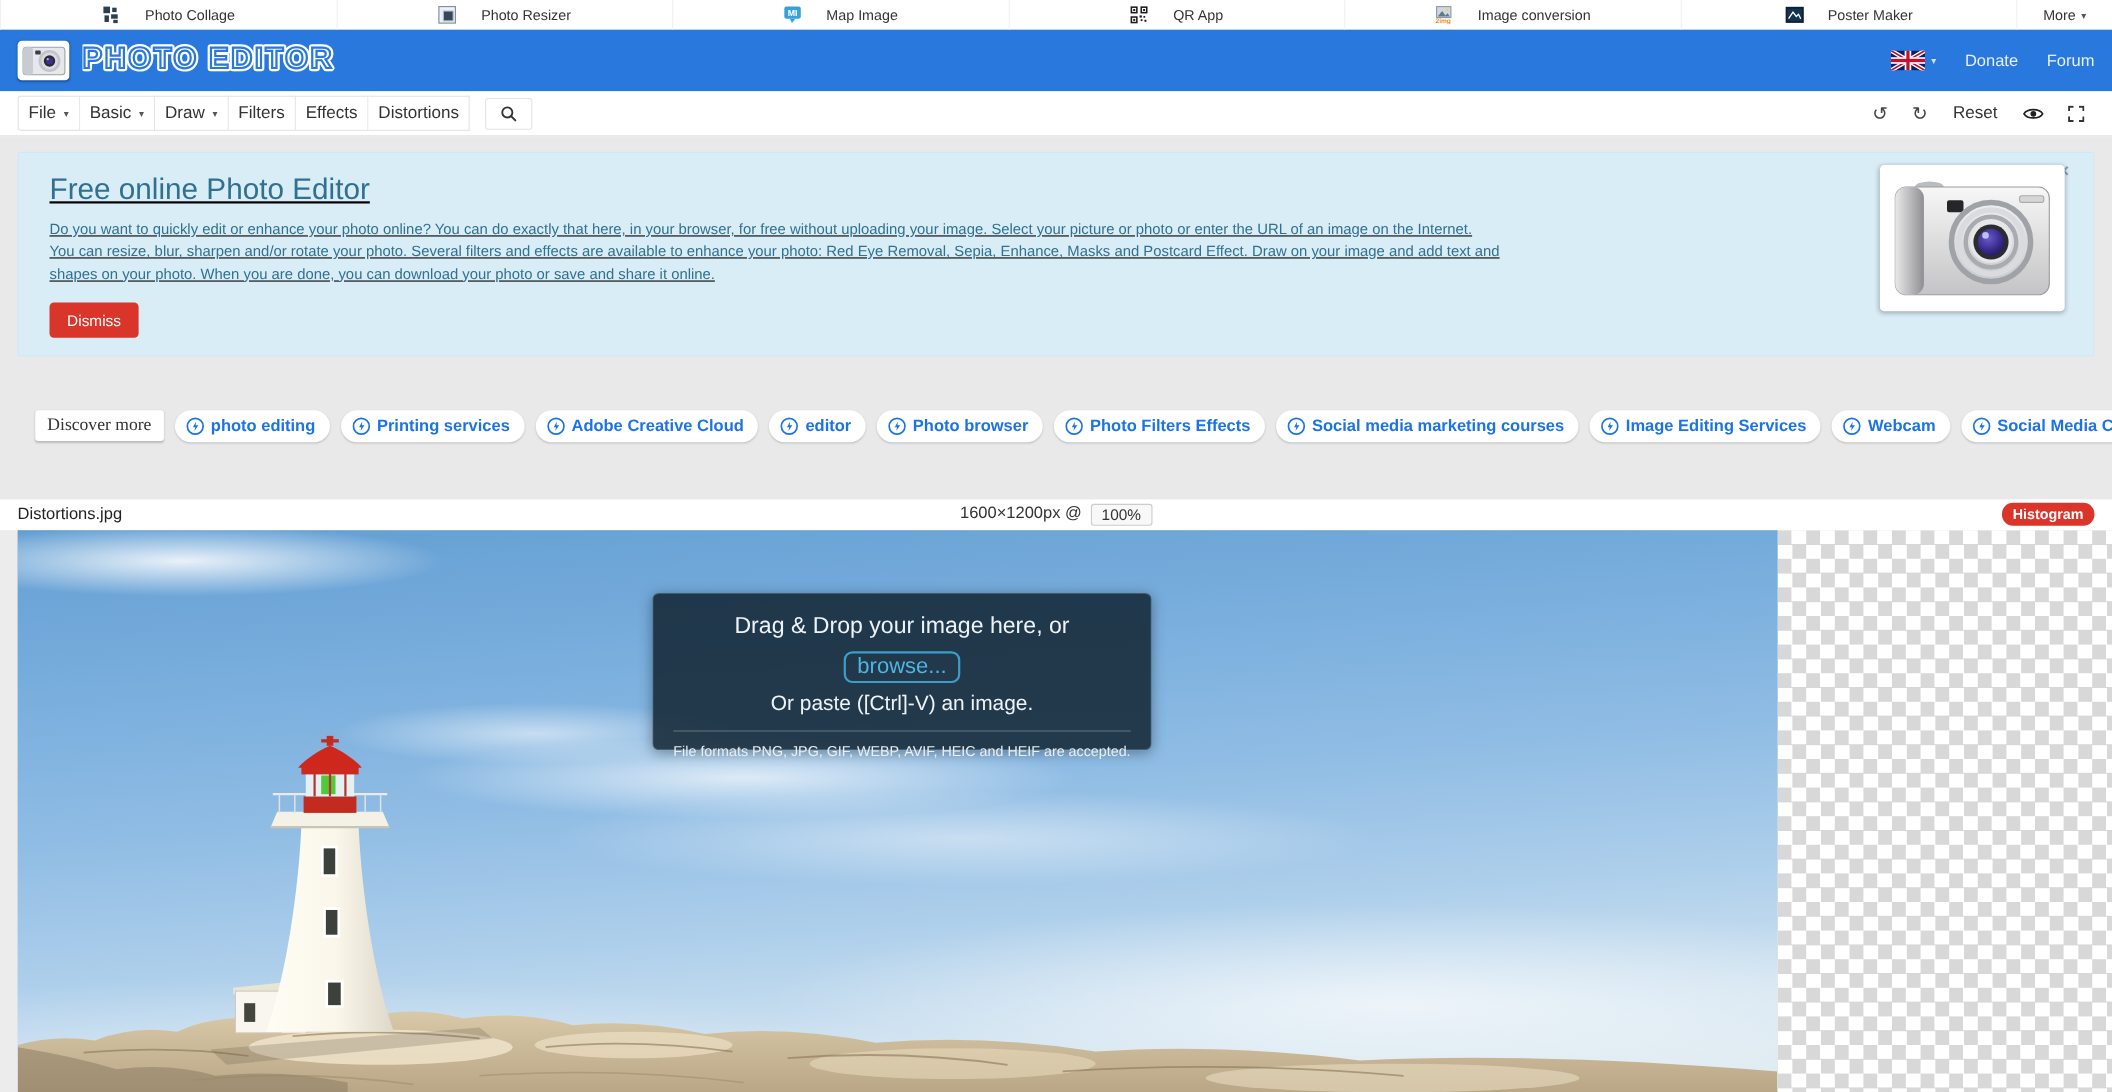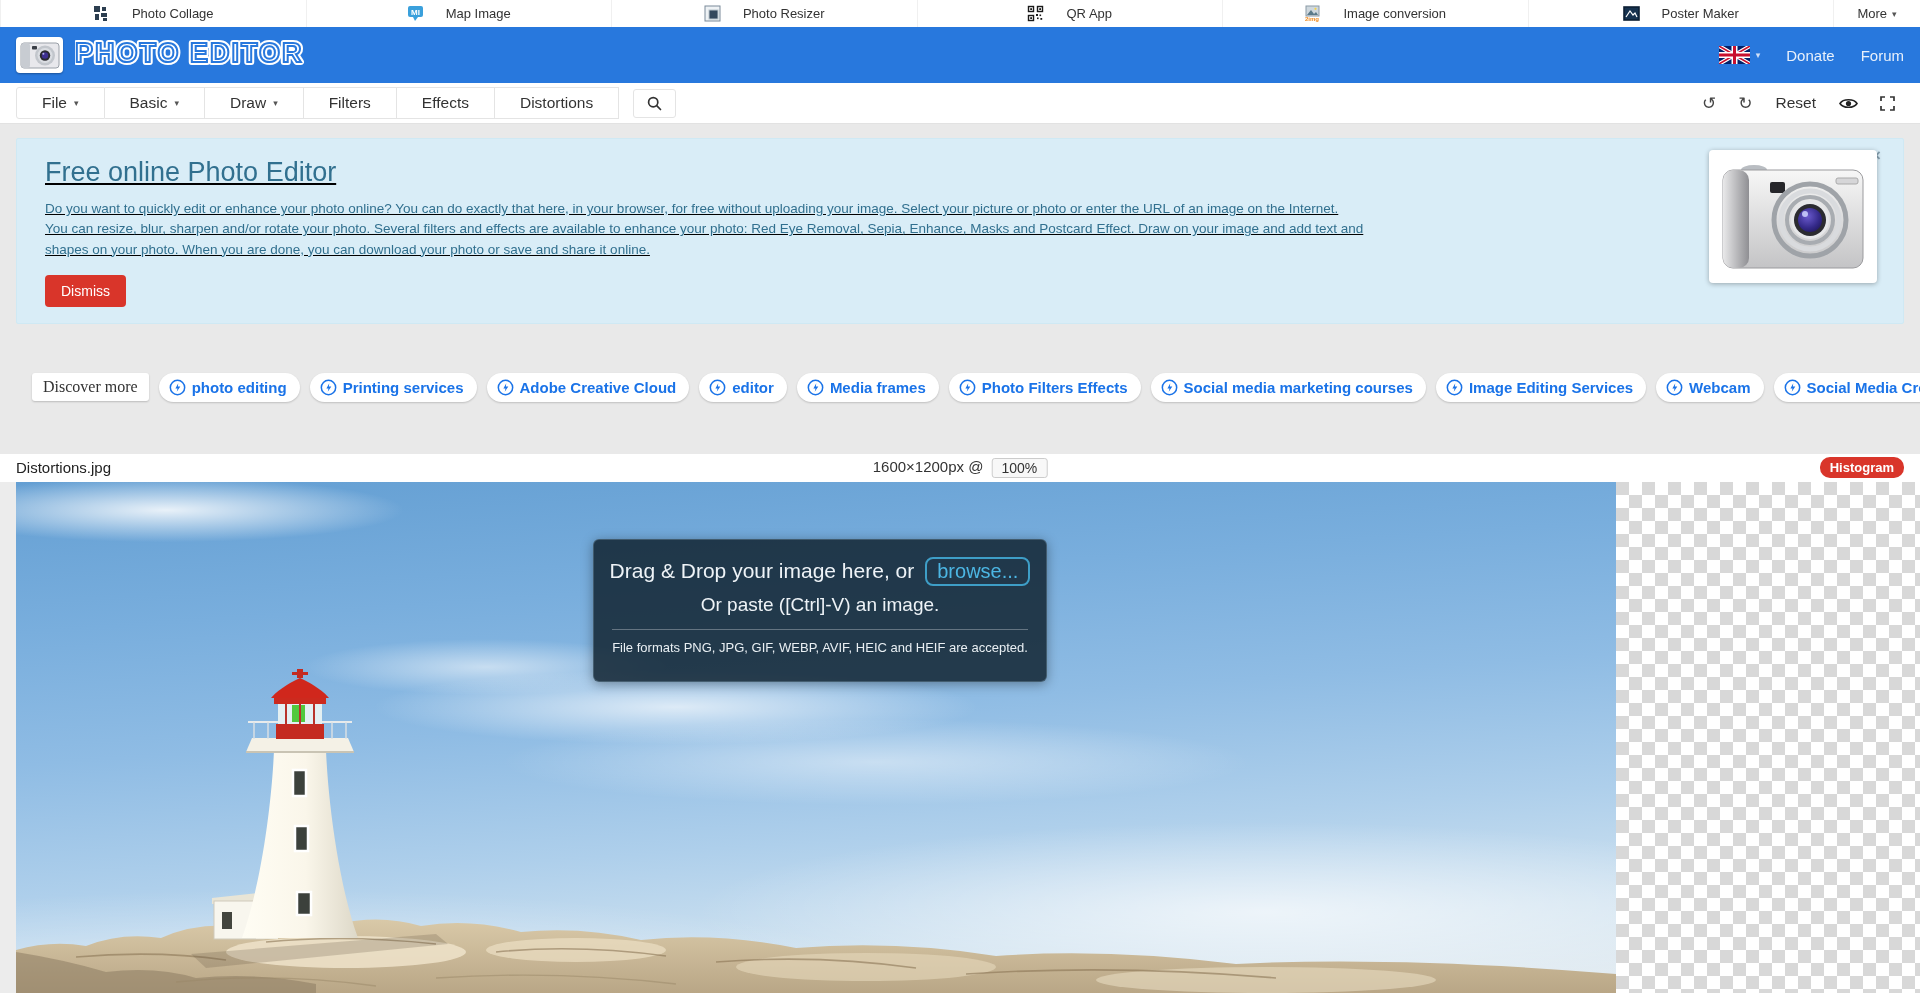--- a/index.html
+++ b/index.html
@@ -24,21 +24,21 @@
   .logo-title { margin-left:12px; }
   .header-right { margin-left:auto; display:flex; align-items:center; gap:26px; }
   .flag-wrap { display:flex; align-items:center; gap:6px; cursor:pointer; }
   .flag-caret { color:#cfe0f7; font-size:9px; }
   .hlink { color:#e8f0fb; font-size:15px; text-decoration:none; cursor:pointer; }
 
   
   .menubar { height:41px; background:#fff; display:flex; align-items:center; padding:0 16px;
              border-bottom:1px solid #e2e2e2; }
   .menu-group { display:flex; }
-  .menu-btn { padding:6px 25px; font-size:15.5px; color:#333; border:1px solid #e4e4e4;
+  .menu-btn { padding:6px 9px; font-size:15.5px; color:#333; border:1px solid #e4e4e4;
               border-left:none; background:#fff; display:flex; gap:7px; align-items:center; cursor:pointer; }
   .menu-btn:first-child { border-left:1px solid #e4e4e4; border-radius:3px 0 0 3px; }
   .menu-search { margin-left:14px; border:1px solid #e4e4e4; border-radius:3px; background:#fff;
                  padding:6px 13px; cursor:pointer; display:flex; align-items:center; }
   .menu-right { margin-left:auto; display:flex; align-items:center; gap:4px; }
   .tool-btn { padding:4px 9px; font-size:17px; color:#444; background:transparent; border:none;
               cursor:pointer; display:flex; align-items:center; }
   .reset-btn { font-size:15.5px; color:#333; padding:5px 10px; background:transparent; border:none; cursor:pointer; }
 
   
@@ -89,21 +89,21 @@
   }
   .photo-svg { position:absolute; inset:0; }
   .checker { flex:1; background:repeating-conic-gradient(#ffffff 0% 25%, #d8d8d8 0% 50%);
              background-size:26px 26px; }
 
   
   .dropzone { position:absolute; left:577px; top:57px; width:454px; height:143px;
               background:rgba(16,33,47,.84); border:1px solid rgba(130,160,180,.35);
               border-radius:6px; color:#eef3f7; text-align:center; padding-top:17px;
               box-shadow:0 2px 12px rgba(0,0,0,.35); }
-  .dz-line1 { font-size:21px; display:flex; justify-content:center; align-items:center; gap:11px; }
+  .dz-line1 { font-size:21px; display:flex; justify-content:center; align-items:center; gap:11px;flex-direction:column; }
   .browse { border:2px solid #3e9ec7; border-radius:8px; color:#4cb6e3; padding:1px 10px;
             font-size:20px; background:transparent; cursor:pointer; }
   .dz-line2 { font-size:19px; margin-top:8px; }
   .dz-hr { border:none; border-top:1px solid rgba(255,255,255,.30); margin:13px 18px 10px; }
   .dz-formats { font-size:13px; color:#e9eff3; }
 </style>
 </head>
 <body>
 
 <div class="page">
@@ -114,32 +114,32 @@
           <rect x="1" y="1" width="6" height="6" fill="#2c3e50"></rect>
           <rect x="9" y="2" width="4" height="4" fill="#2c3e50"></rect>
           <rect x="2" y="9" width="4" height="6" fill="#2c3e50"></rect>
           <rect x="8" y="8" width="6" height="4" fill="#2c3e50"></rect>
           <rect x="10" y="13" width="4" height="3" fill="#2c3e50"></rect>
         </svg>
       <span>Photo Collage</span>
     </div>
     <div class="topbar-item">
       <svg class="ti" viewBox="0 0 17 17">
+          <rect x="1" y="1" width="15" height="15" fill="#eef2f5" stroke="#7a8a99"></rect>
+          <rect x="5" y="5" width="9" height="9" fill="#34495e" stroke="#b8c4cc"></rect>
+        </svg>
+      <span>Photo Resizer</span>
+    </div>
+    <div class="topbar-item">
+      <svg class="ti" viewBox="0 0 17 17">
           <rect x="1" y="1" width="15" height="11" rx="2" fill="#3aa0dc"></rect>
           <polygon points="6,12 11,12 8,16" fill="#3aa0dc"></polygon>
           <text x="8.5" y="9.5" font-size="8" font-weight="bold" fill="#fff" text-anchor="middle" font-family="Liberation Sans, sans-serif">MI</text>
         </svg>
       <span>Map Image</span>
-    </div>
-    <div class="topbar-item">
-      <svg class="ti" viewBox="0 0 17 17">
-          <rect x="1" y="1" width="15" height="15" fill="#eef2f5" stroke="#7a8a99"></rect>
-          <rect x="5" y="5" width="9" height="9" fill="#34495e" stroke="#b8c4cc"></rect>
-        </svg>
-      <span>Photo Resizer</span>
     </div>
     <div class="topbar-item">
       <svg class="ti" viewBox="0 0 17 17">
           <g fill="none" stroke="#1a1a1a" stroke-width="1.4">
             <rect x="1.5" y="1.5" width="5" height="5"></rect>
             <rect x="10.5" y="1.5" width="5" height="5"></rect>
             <rect x="1.5" y="10.5" width="5" height="5"></rect>
           </g>
           <g fill="#1a1a1a">
             <rect x="3.2" y="3.2" width="1.8" height="1.8"></rect>
@@ -338,21 +338,21 @@
             <circle cx="9" cy="9" r="7.6" fill="none" stroke="#1a73e8" stroke-width="1.6"></circle>
             <path d="M9.8,4.5 L6.8,10 H9 L8.2,13.5 L12,8 H9.4 Z" fill="#1a73e8"></path>
           </svg>
           <span>editor</span>
         </span>
       <span class="chip">
           <svg viewBox="0 0 18 18" width="17" height="17">
             <circle cx="9" cy="9" r="7.6" fill="none" stroke="#1a73e8" stroke-width="1.6"></circle>
             <path d="M9.8,4.5 L6.8,10 H9 L8.2,13.5 L12,8 H9.4 Z" fill="#1a73e8"></path>
           </svg>
-          <span>Media frames</span>
+          <span>Photo browser</span>
         </span>
       <span class="chip">
           <svg viewBox="0 0 18 18" width="17" height="17">
             <circle cx="9" cy="9" r="7.6" fill="none" stroke="#1a73e8" stroke-width="1.6"></circle>
             <path d="M9.8,4.5 L6.8,10 H9 L8.2,13.5 L12,8 H9.4 Z" fill="#1a73e8"></path>
           </svg>
           <span>Photo Filters Effects</span>
         </span>
       <span class="chip">
           <svg viewBox="0 0 18 18" width="17" height="17">

